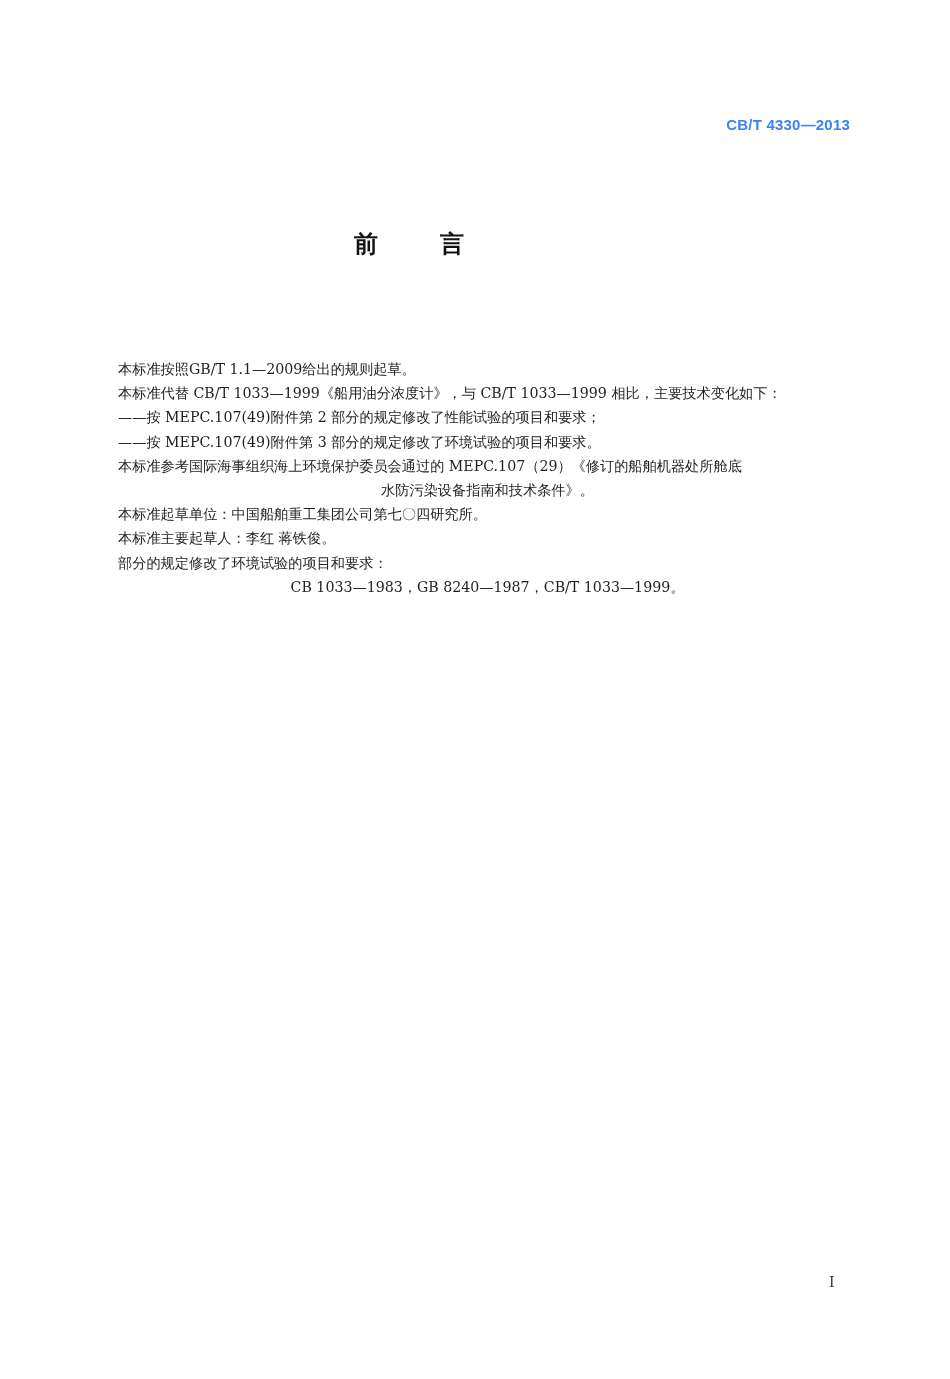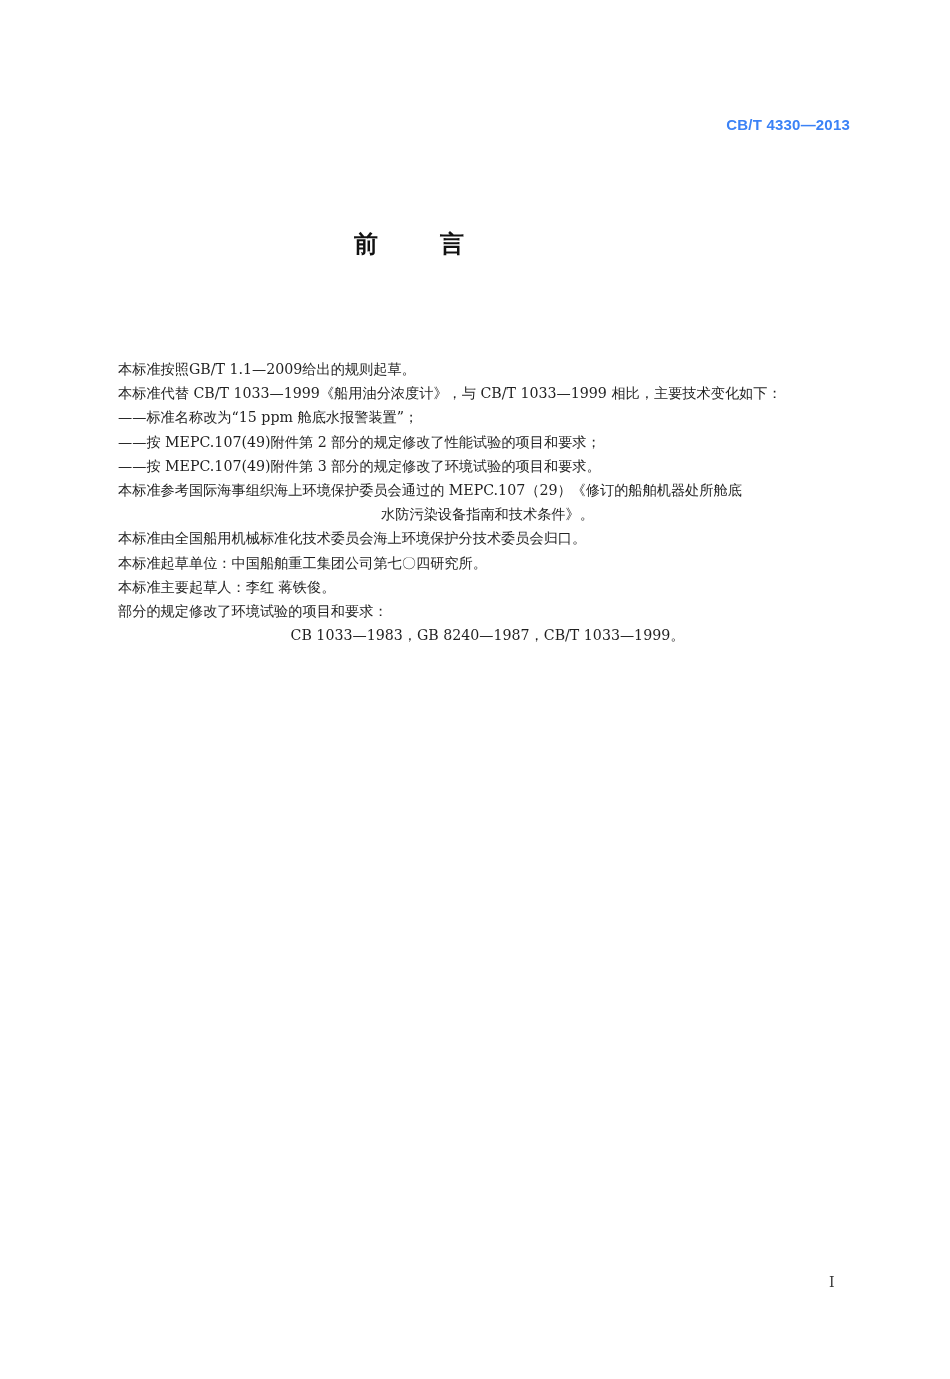--- a/index.html
+++ b/index.html
@@ -65,25 +65,23 @@
 
 <div class="page-header">CB/T 4330—2013</div>
 
 <div class="title">
   <span>前</span><span class="gap"></span><span>言</span>
 </div>
 
 <div class="body">
   <p class="p">本标准按照GB/T 1.1—2009给出的规则起草。</p>
   <p class="p">本标准代替 CB/T 1033—1999《船用油分浓度计》，与 CB/T 1033—1999 相比，主要技术变化如下：</p>
-  <p class="p dash">——标准名称改为“15 ppm 舱底水报警装置”；</p>
   <p class="p dash">——按 MEPC.107(49)附件第 2 部分的规定修改了性能试验的项目和要求；</p>
   <p class="p dash">——按 MEPC.107(49)附件第 3 部分的规定修改了环境试验的项目和要求。</p>
   <p class="p">本标准参考国际海事组织海上环境保护委员会通过的 MEPC.107（29）《修订的船舶机器处所舱底</p>
   <p class="p cont">水防污染设备指南和技术条件》。</p>
-  <p class="p">本标准由全国船用机械标准化技术委员会海上环境保护分技术委员会归口。</p>
   <p class="p">本标准起草单位：中国船舶重工集团公司第七〇四研究所。</p>
   <p class="p">本标准主要起草人：李红  蒋铁俊。</p>
   <p class="p">部分的规定修改了环境试验的项目和要求：</p>
   <p class="p cont">CB 1033—1983，GB 8240—1987，CB/T 1033—1999。</p>
 </div>
 
 <div class="page-num">I</div>
 
 </body></html>

